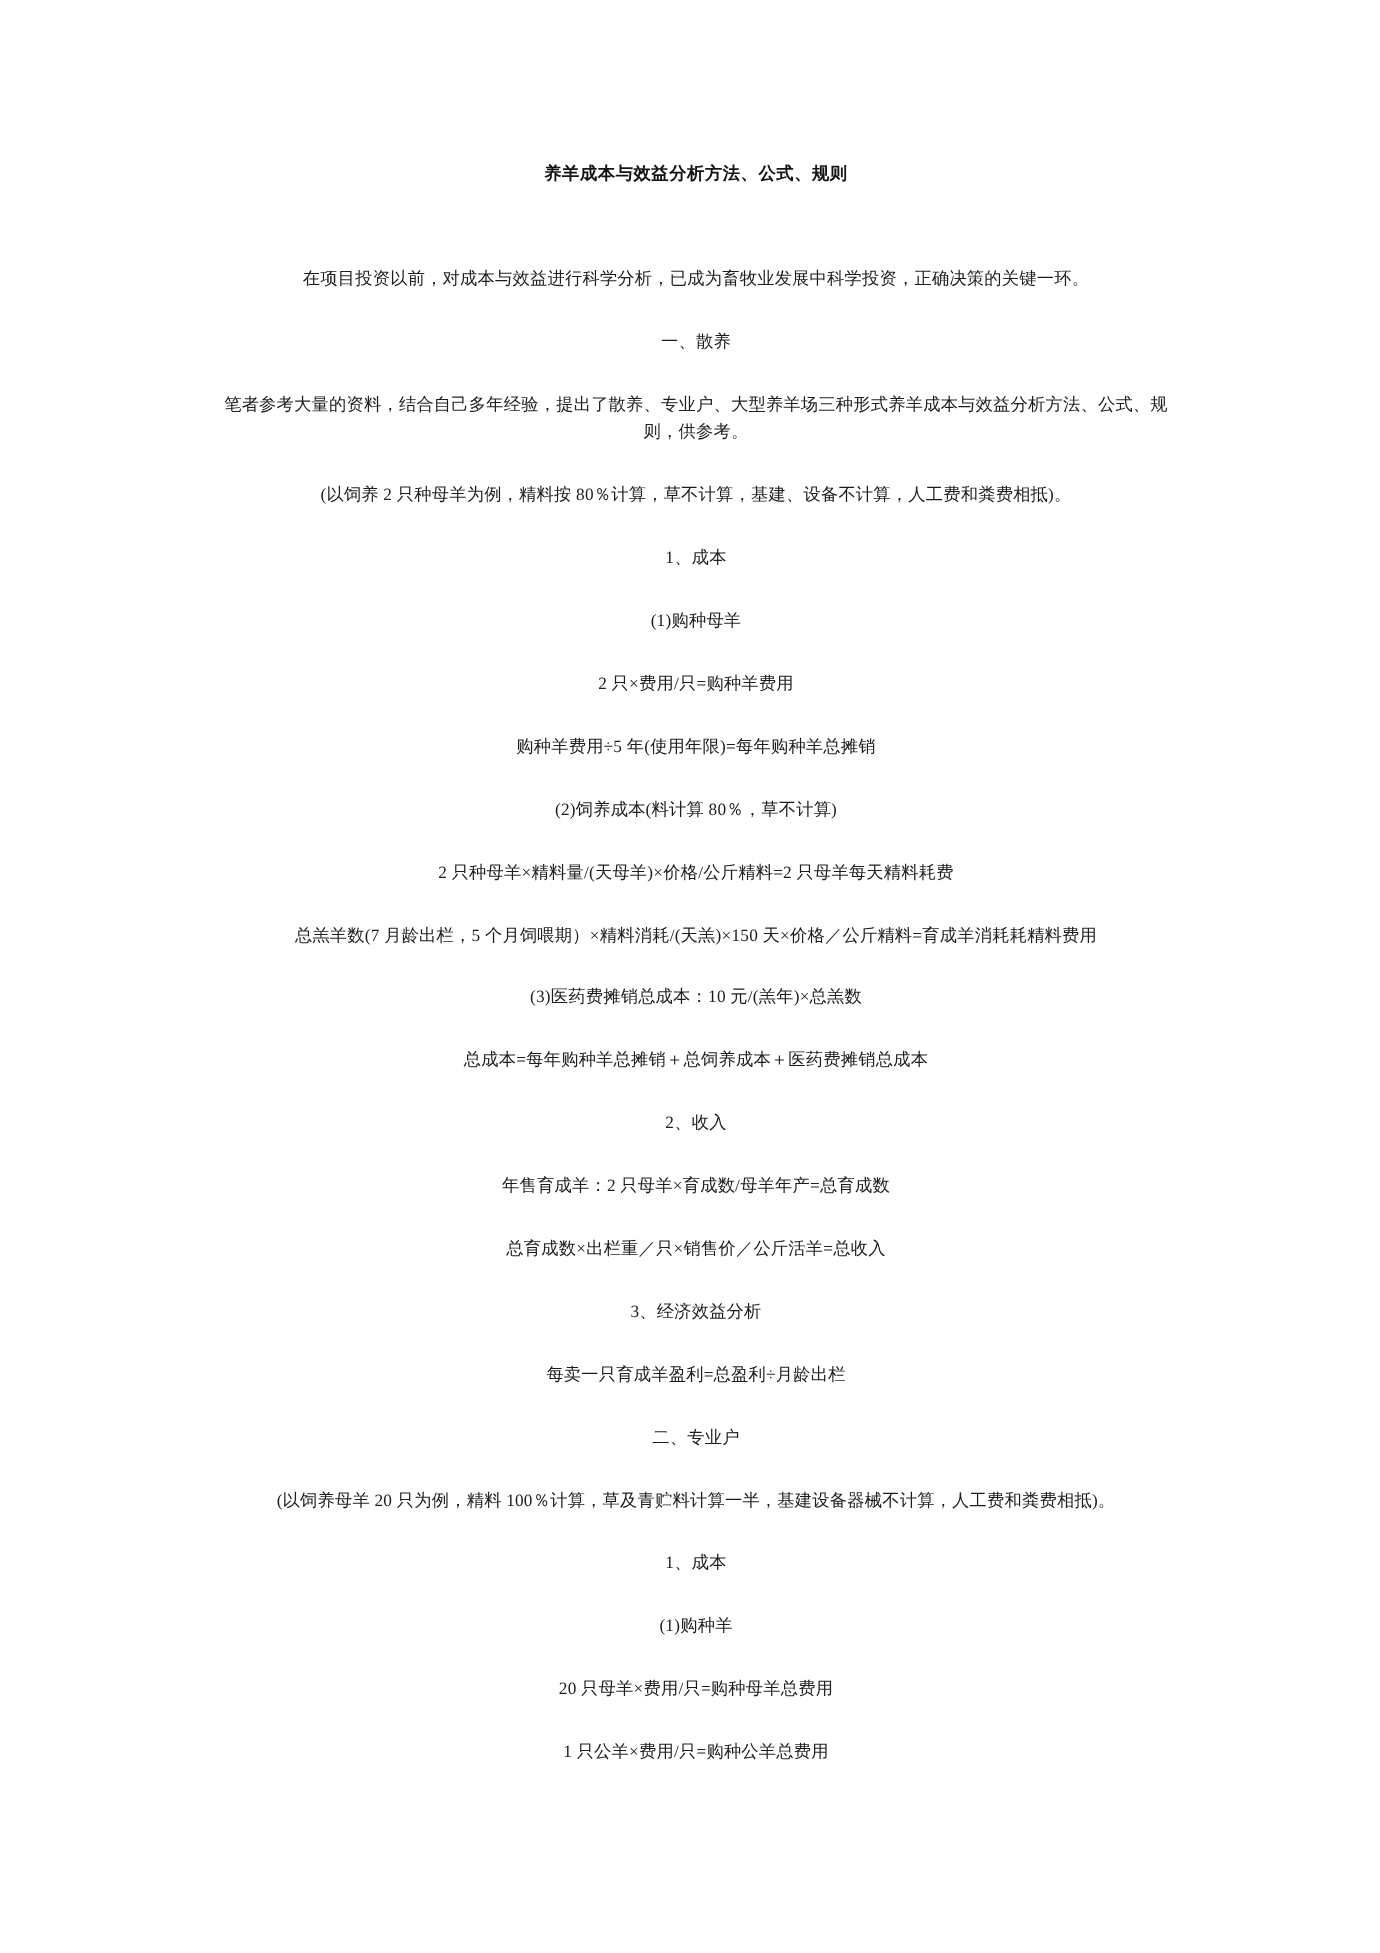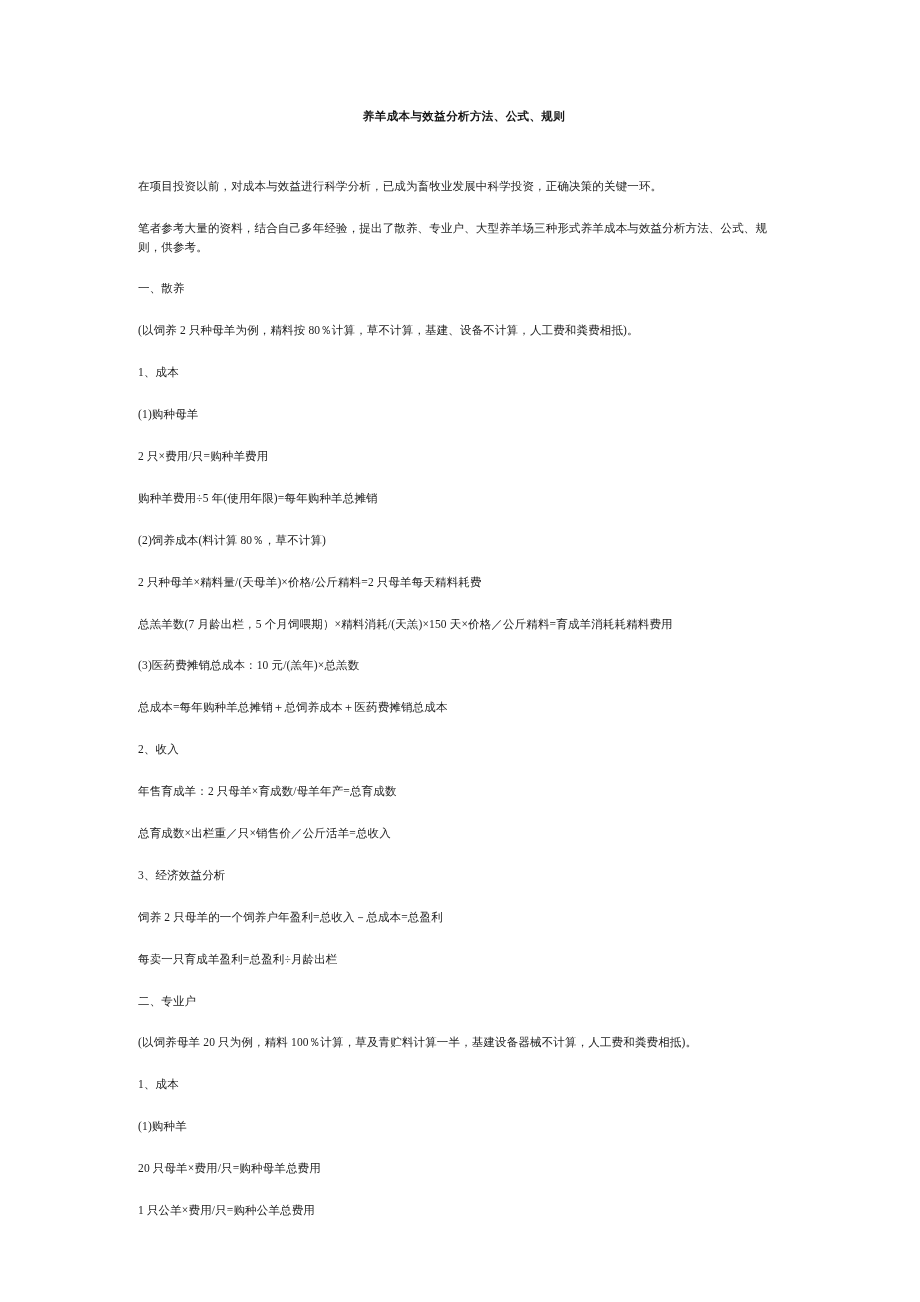--- a/index.html
+++ b/index.html
@@ -34,48 +34,47 @@
     color: #141414;
     margin: 0 0 52px 0;
     line-height: 1.5;
   }
   .para {
     font-size: 11.5px;
     line-height: 1.6;
     color: #1c1c1c;
     margin: 0 0 23.5px 0;
     letter-spacing: 0.15px;
-    text-align: left;
+    text-align: center;
     white-space: pre-wrap;
   }
 </style>
 </head>
 <body>
 
 <div class="page">
   <div class="doc-body">
     <h1 class="doc-title">养羊成本与效益分析方法、公式、规则</h1>
     <p class="para">在项目投资以前，对成本与效益进行科学分析，已成为畜牧业发展中科学投资，正确决策的关键一环。</p>
+    <p class="para">一、散养</p>
     <p class="para">笔者参考大量的资料，结合自己多年经验，提出了散养、专业户、大型养羊场三种形式养羊成本与效益分析方法、公式、规则，供参考。</p>
-    <p class="para">一、散养</p>
     <p class="para">(以饲养 2 只种母羊为例，精料按 80％计算，草不计算，基建、设备不计算，人工费和粪费相抵)。</p>
     <p class="para">1、成本</p>
     <p class="para">(1)购种母羊</p>
     <p class="para">2 只×费用/只=购种羊费用</p>
     <p class="para">购种羊费用÷5 年(使用年限)=每年购种羊总摊销</p>
     <p class="para">(2)饲养成本(料计算 80％，草不计算)</p>
     <p class="para">2 只种母羊×精料量/(天母羊)×价格/公斤精料=2 只母羊每天精料耗费</p>
     <p class="para">总羔羊数(7 月龄出栏，5 个月饲喂期）×精料消耗/(天羔)×150 天×价格／公斤精料=育成羊消耗耗精料费用</p>
     <p class="para">(3)医药费摊销总成本：10 元/(羔年)×总羔数</p>
     <p class="para">总成本=每年购种羊总摊销＋总饲养成本＋医药费摊销总成本</p>
     <p class="para">2、收入</p>
     <p class="para">年售育成羊：2 只母羊×育成数/母羊年产=总育成数</p>
     <p class="para">总育成数×出栏重／只×销售价／公斤活羊=总收入</p>
     <p class="para">3、经济效益分析</p>
-    <p class="para">饲养 2 只母羊的一个饲养户年盈利=总收入－总成本=总盈利</p>
     <p class="para">每卖一只育成羊盈利=总盈利÷月龄出栏</p>
     <p class="para">二、专业户</p>
     <p class="para">(以饲养母羊 20 只为例，精料 100％计算，草及青贮料计算一半，基建设备器械不计算，人工费和粪费相抵)。</p>
     <p class="para">1、成本</p>
     <p class="para">(1)购种羊</p>
     <p class="para">20 只母羊×费用/只=购种母羊总费用</p>
     <p class="para">1 只公羊×费用/只=购种公羊总费用</p>
 
   </div>
 </div>

